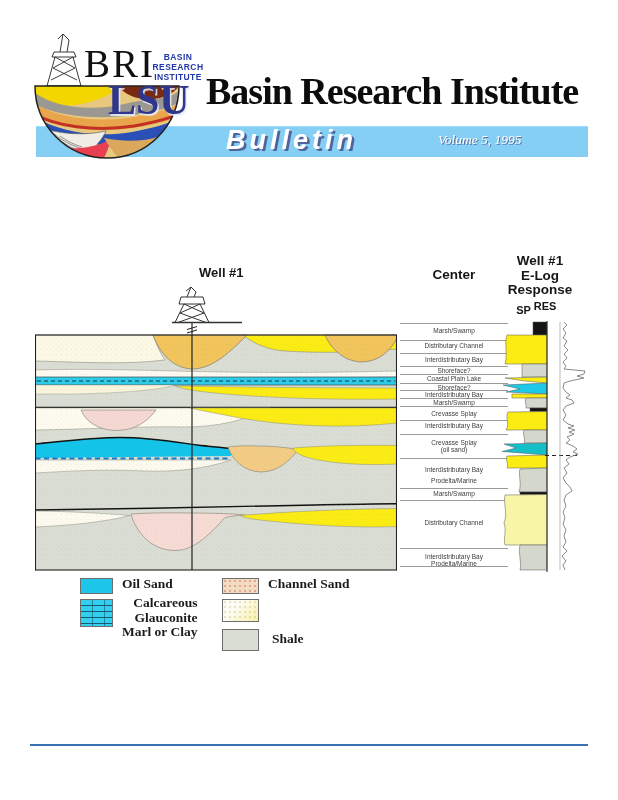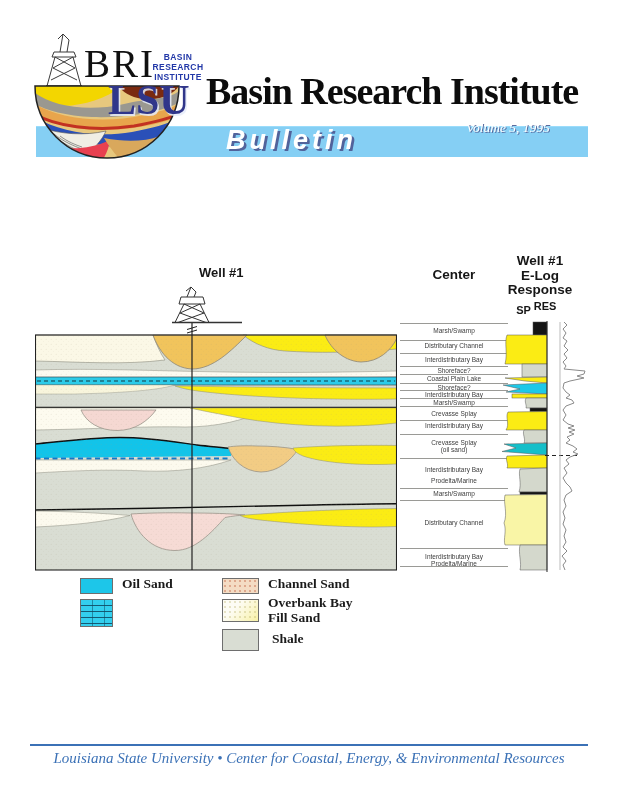--- a/index.html
+++ b/index.html
@@ -27,21 +27,21 @@
   .sp-res{font-weight:bold;font-size:11px;color:#161616;text-align:center;}
 
   
   #facies-col{width:112px;}
   .fline{position:absolute;left:2px;right:2px;border-top:1px solid #9a9a96;height:0;}
   .flabel{position:absolute;left:0;width:100%;text-align:center;font-size:6.5px;line-height:7px;
           color:#3c3c3c;white-space:pre-line;}
 
   
   .leg-label{font-family:"Liberation Serif",serif;font-weight:600;font-size:13.5px;line-height:14.5px;
-             color:#1b1b1b;white-space:pre-line;}
+             color:#1b1b1b;white-space:pre-line;text-align:right;}
   .swatch{border:1px solid #6e6e6e;box-sizing:border-box;}
   .sw-oil{background:var(--oil_sand_cyan,#1DC6E9);}
   .sw-marl{background-color:var(--marl_cyan,#33CFEE);
     background-image:repeating-linear-gradient(180deg,transparent 0 5px,rgba(15,70,95,.85) 5px 6px),
                      repeating-linear-gradient(90deg,transparent 0 11px,rgba(15,70,95,.5) 11px 12px);}
   .sw-channel{background-color:var(--channel_sand,#F4DCC4);
     background-image:radial-gradient(circle at 2px 2px,rgba(205,125,95,.55) .7px,transparent 1.1px);
     background-size:5px 5px;}
   .sw-overbank{background:linear-gradient(135deg,#FDFCF4 0 35%,#F8F1A6 100%);
     background-color:#FBF6C8;}
@@ -98,21 +98,21 @@
     </g>
     <path d="M1,2 A72,72 0 0 0 145,2 Z" fill="none" stroke="#222" stroke-width="1.5"></path>
   </svg>
 
   <div class="abs lsu" style="left:108px;top:76px;">LSU</div>
 
   <div class="abs main-title" style="left:206px;top:69px;">Basin Research Institute</div>
 
   <div class="abs blue-bar" style="left:36px;top:126px;width:552px;height:30px;"></div>
   <div class="abs bulletin" style="left:226px;top:125px;z-index:6;">Bulletin</div>
-  <div class="abs volume" style="left:438px;top:120px;width:140px;text-align:center;z-index:6;">Volume 5, 1995</div>
+  <div class="abs volume" style="left:438px;top:132px;width:140px;text-align:left;z-index:6;">Volume 5, 1995</div>
 
   <div class="abs fig-bold" style="left:199px;top:265px;">Well #1</div>
 
   <svg class="abs" style="left:35px;top:283px;" width="362" height="289" viewBox="0 0 362 289">
     <defs>
       <pattern id="dots" width="5" height="5" patternUnits="userSpaceOnUse">
         <circle cx="1.2" cy="1.2" r="0.55" fill="#9f9677" opacity="0.5"></circle>
         <circle cx="3.6" cy="3.4" r="0.45" fill="#9f9677" opacity="0.35"></circle>
       </pattern>
     </defs>
@@ -239,27 +239,27 @@
     <path d="M47,8 V259" stroke="#222" stroke-width="1"></path>
     <path d="M45,142.5 H80" stroke="#222" stroke-width="1.2" stroke-dasharray="4 3"></path>
     <path d="M60,9 V257" stroke="#aaa" stroke-width="0.8"></path>
     <polyline fill="none" stroke="#8a8a8a" stroke-width="1" points="64,9 67,12 63,16 66,20 63,25 67,28 64,33 68,37 64,41 67,45 63,49 66,53 64,56 85,58 84,61 77,63 84,65 70,68 64,70 63,75 66,79 70,82 66,85 72,87 74,90 66,93 63,97 66,102 63,107 68,111 74,113 68,115 75,117 69,119 74,121 67,124 70,127 66,130 73,133 77,136 73,139 78,141 70,144 66,147 69,151 64,155 67,160 63,165 66,170 70,174 72,178 66,182 64,187 66,193 63,199 65,205 63,211 66,217 64,223 66,229 63,234 67,238 62,243 66,248 63,252 65,257"></polyline>
   </svg>
 
   <div class="abs swatch sw-oil" style="left:80px;top:578px;width:33px;height:16px;"></div>
   <div class="abs leg-label" style="left:122px;top:577px;">Oil Sand</div>
 
   <div class="abs swatch sw-marl" style="left:80px;top:599px;width:33px;height:28px;"></div>
+  <div class="abs leg-label" style="left:122px;top:596px;">Calcareous
+Glauconite
+Marl or Clay</div>
 
   <div class="abs swatch sw-channel" style="left:222px;top:578px;width:37px;height:16px;"></div>
   <div class="abs leg-label" style="left:268px;top:577px;">Channel Sand</div>
 
   <div class="abs swatch sw-overbank" style="left:222px;top:599px;width:37px;height:23px;"></div>
-  <div class="abs leg-label" style="left:268px;top:596px;">Overbank Bay
-Fill Sand</div>
 
   <div class="abs swatch sw-shale" style="left:222px;top:629px;width:37px;height:22px;"></div>
   <div class="abs leg-label" style="left:272px;top:632px;">Shale</div>
 
   <div class="abs footer-rule" style="left:30px;top:744px;width:558px;"></div>
-  <div class="abs footer-text" style="left:0;top:750px;">Louisiana State University • Center for Coastal, Energy, &amp; Environmental Resources</div>
 
 </div>
 
 </body></html>

